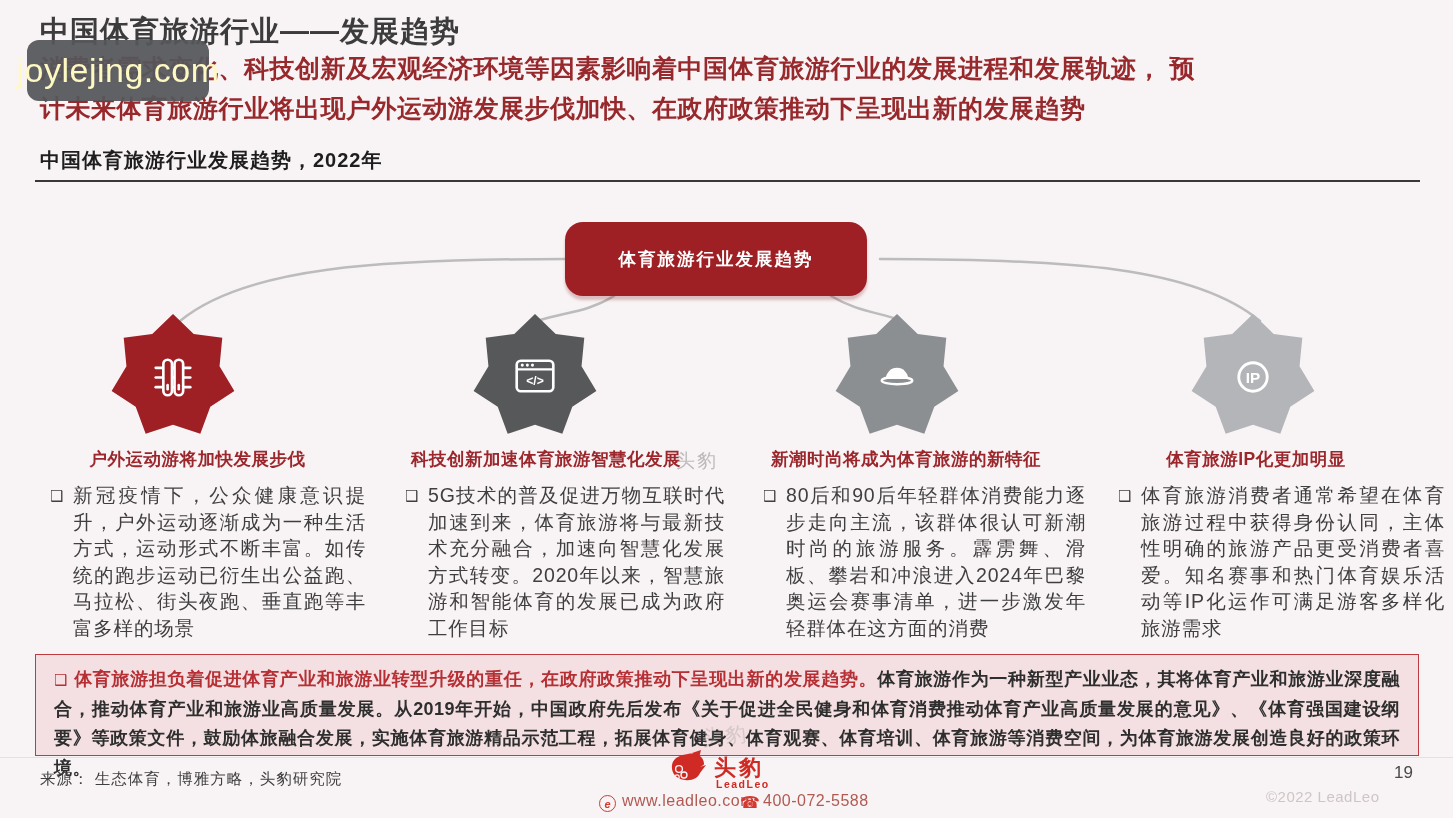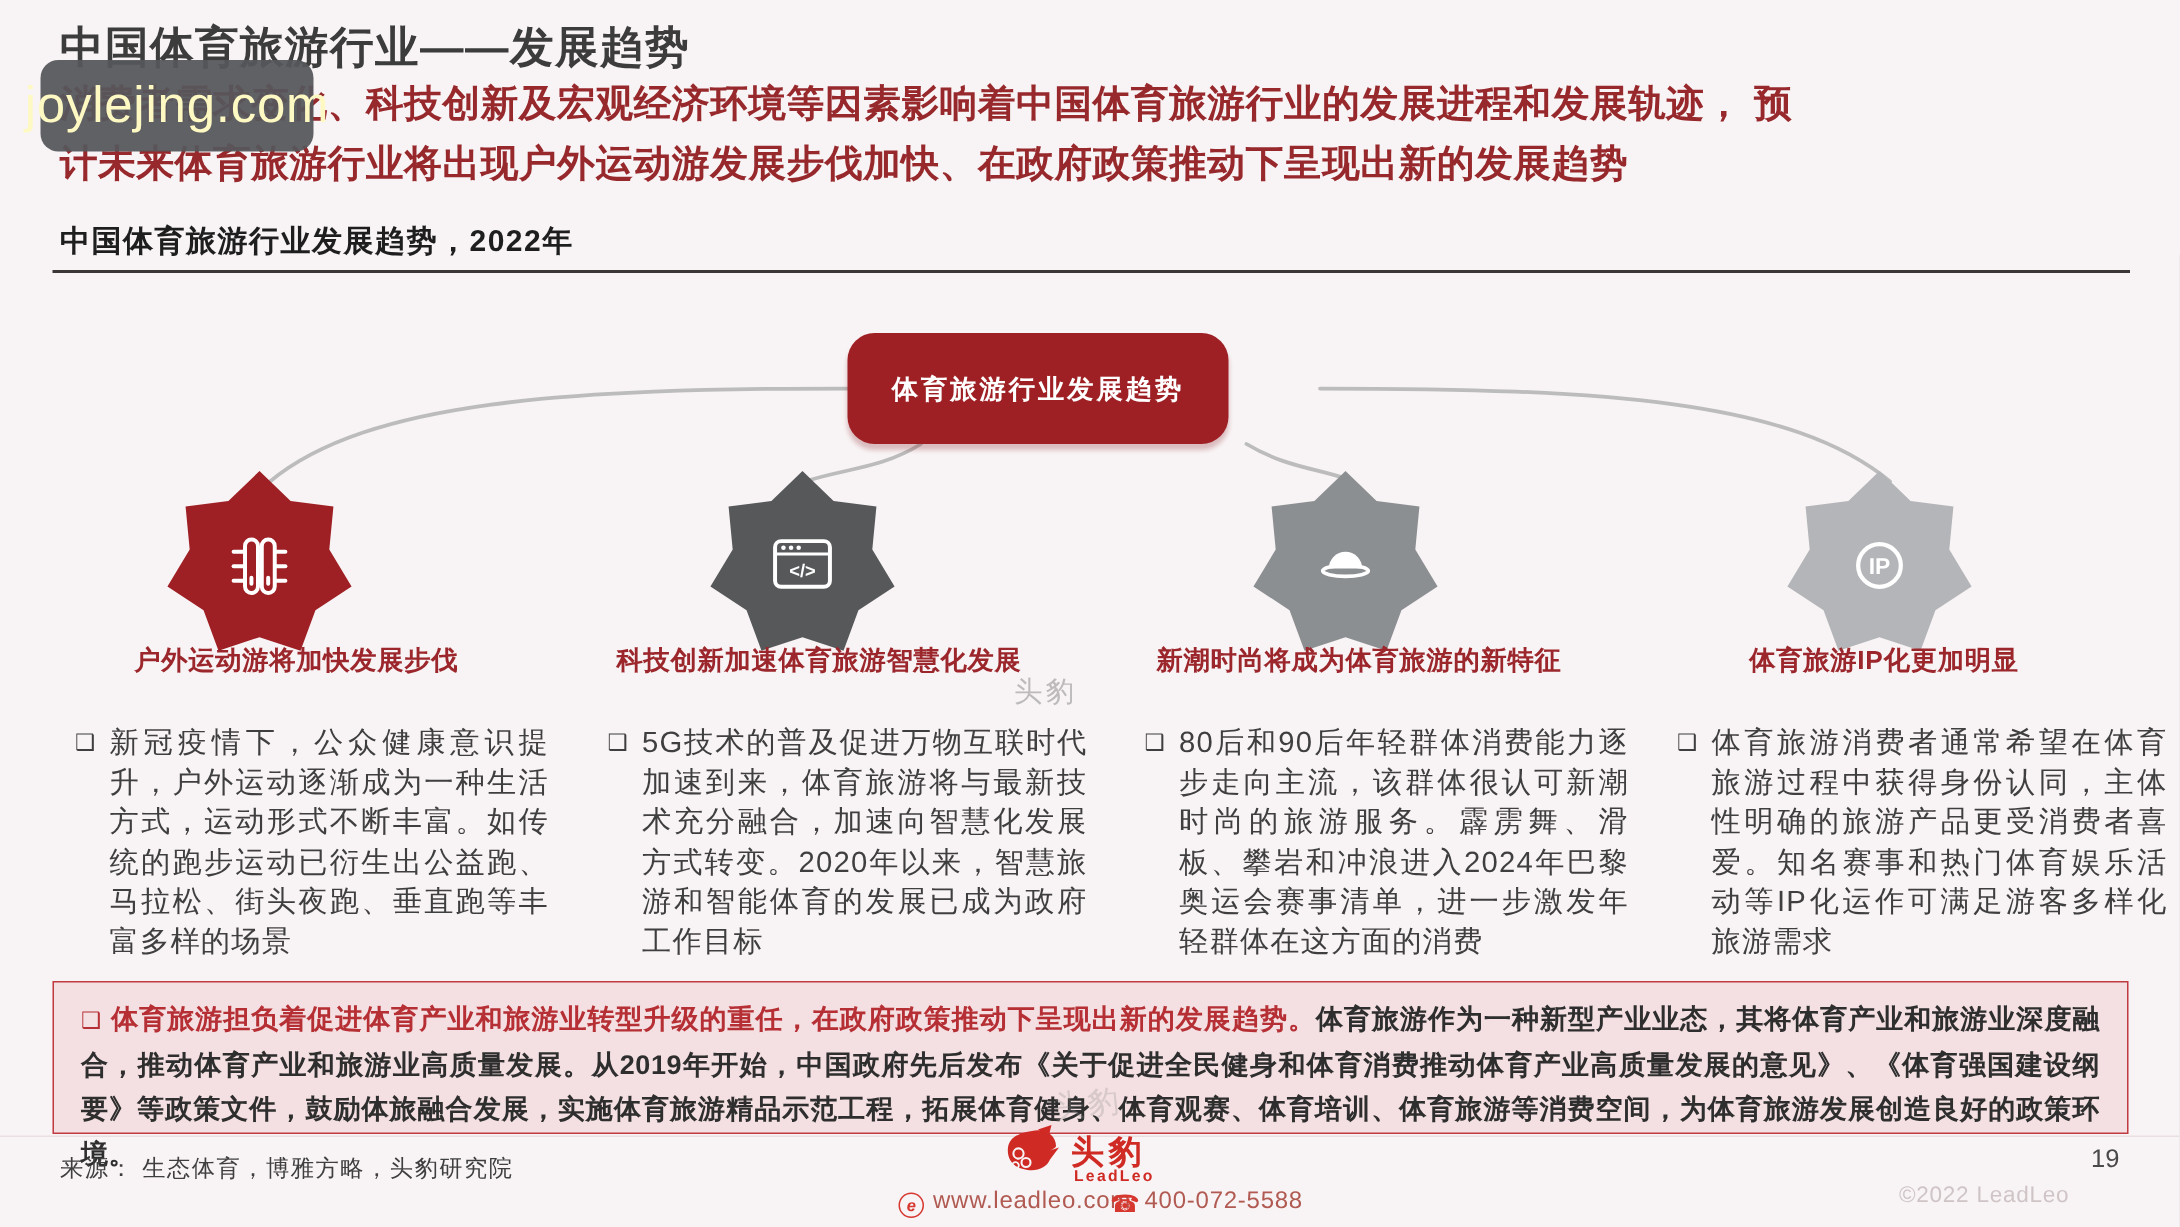--- a/index.html
+++ b/index.html
@@ -31,31 +31,31 @@
 
   .section-title {
     left:40px; top:147px; font-size:20px; font-weight:bold;
     color:#1e1e1e; letter-spacing:1px;
   }
   .rule { left:35px; top:180px; width:1385px; height:2px; background:#3b3737; }
 
   .connectors { left:0; top:195px; width:1453px; height:270px; }
 
   .center-node {
-    left:565px; top:222px; width:254px; height:74px;
+    left:565px; top:222px; width:302px; height:74px;
     background:#9e1f24; border-radius:18px;
     box-shadow:0 4px 3px rgba(130,25,30,0.25);
     display:flex; align-items:center; justify-content:center;
     color:#ffffff; font-size:17.5px; font-weight:bold; letter-spacing:2px;
   }
 
   .badge { width:126px; height:126px; top:314px; }
 
   .col-header {
-    top:428px; font-size:17.5px; font-weight:bold; color:#9b262b;
+    top:447px; font-size:17.5px; font-weight:bold; color:#9b262b;
     text-align:center; letter-spacing:0.5px;
   }
   .wm-faint {
     color:#8d8d8d; font-family:"Liberation Serif","DejaVu Serif",serif;
     font-size:19px; letter-spacing:2px;
   }
   .wm-faint.a { left:676px; top:448px; opacity:0.55; }
   .wm-faint.b { left:702px; top:722px; opacity:0.28; transform:rotate(-6deg); font-size:21px; }
 
   .col-body {

